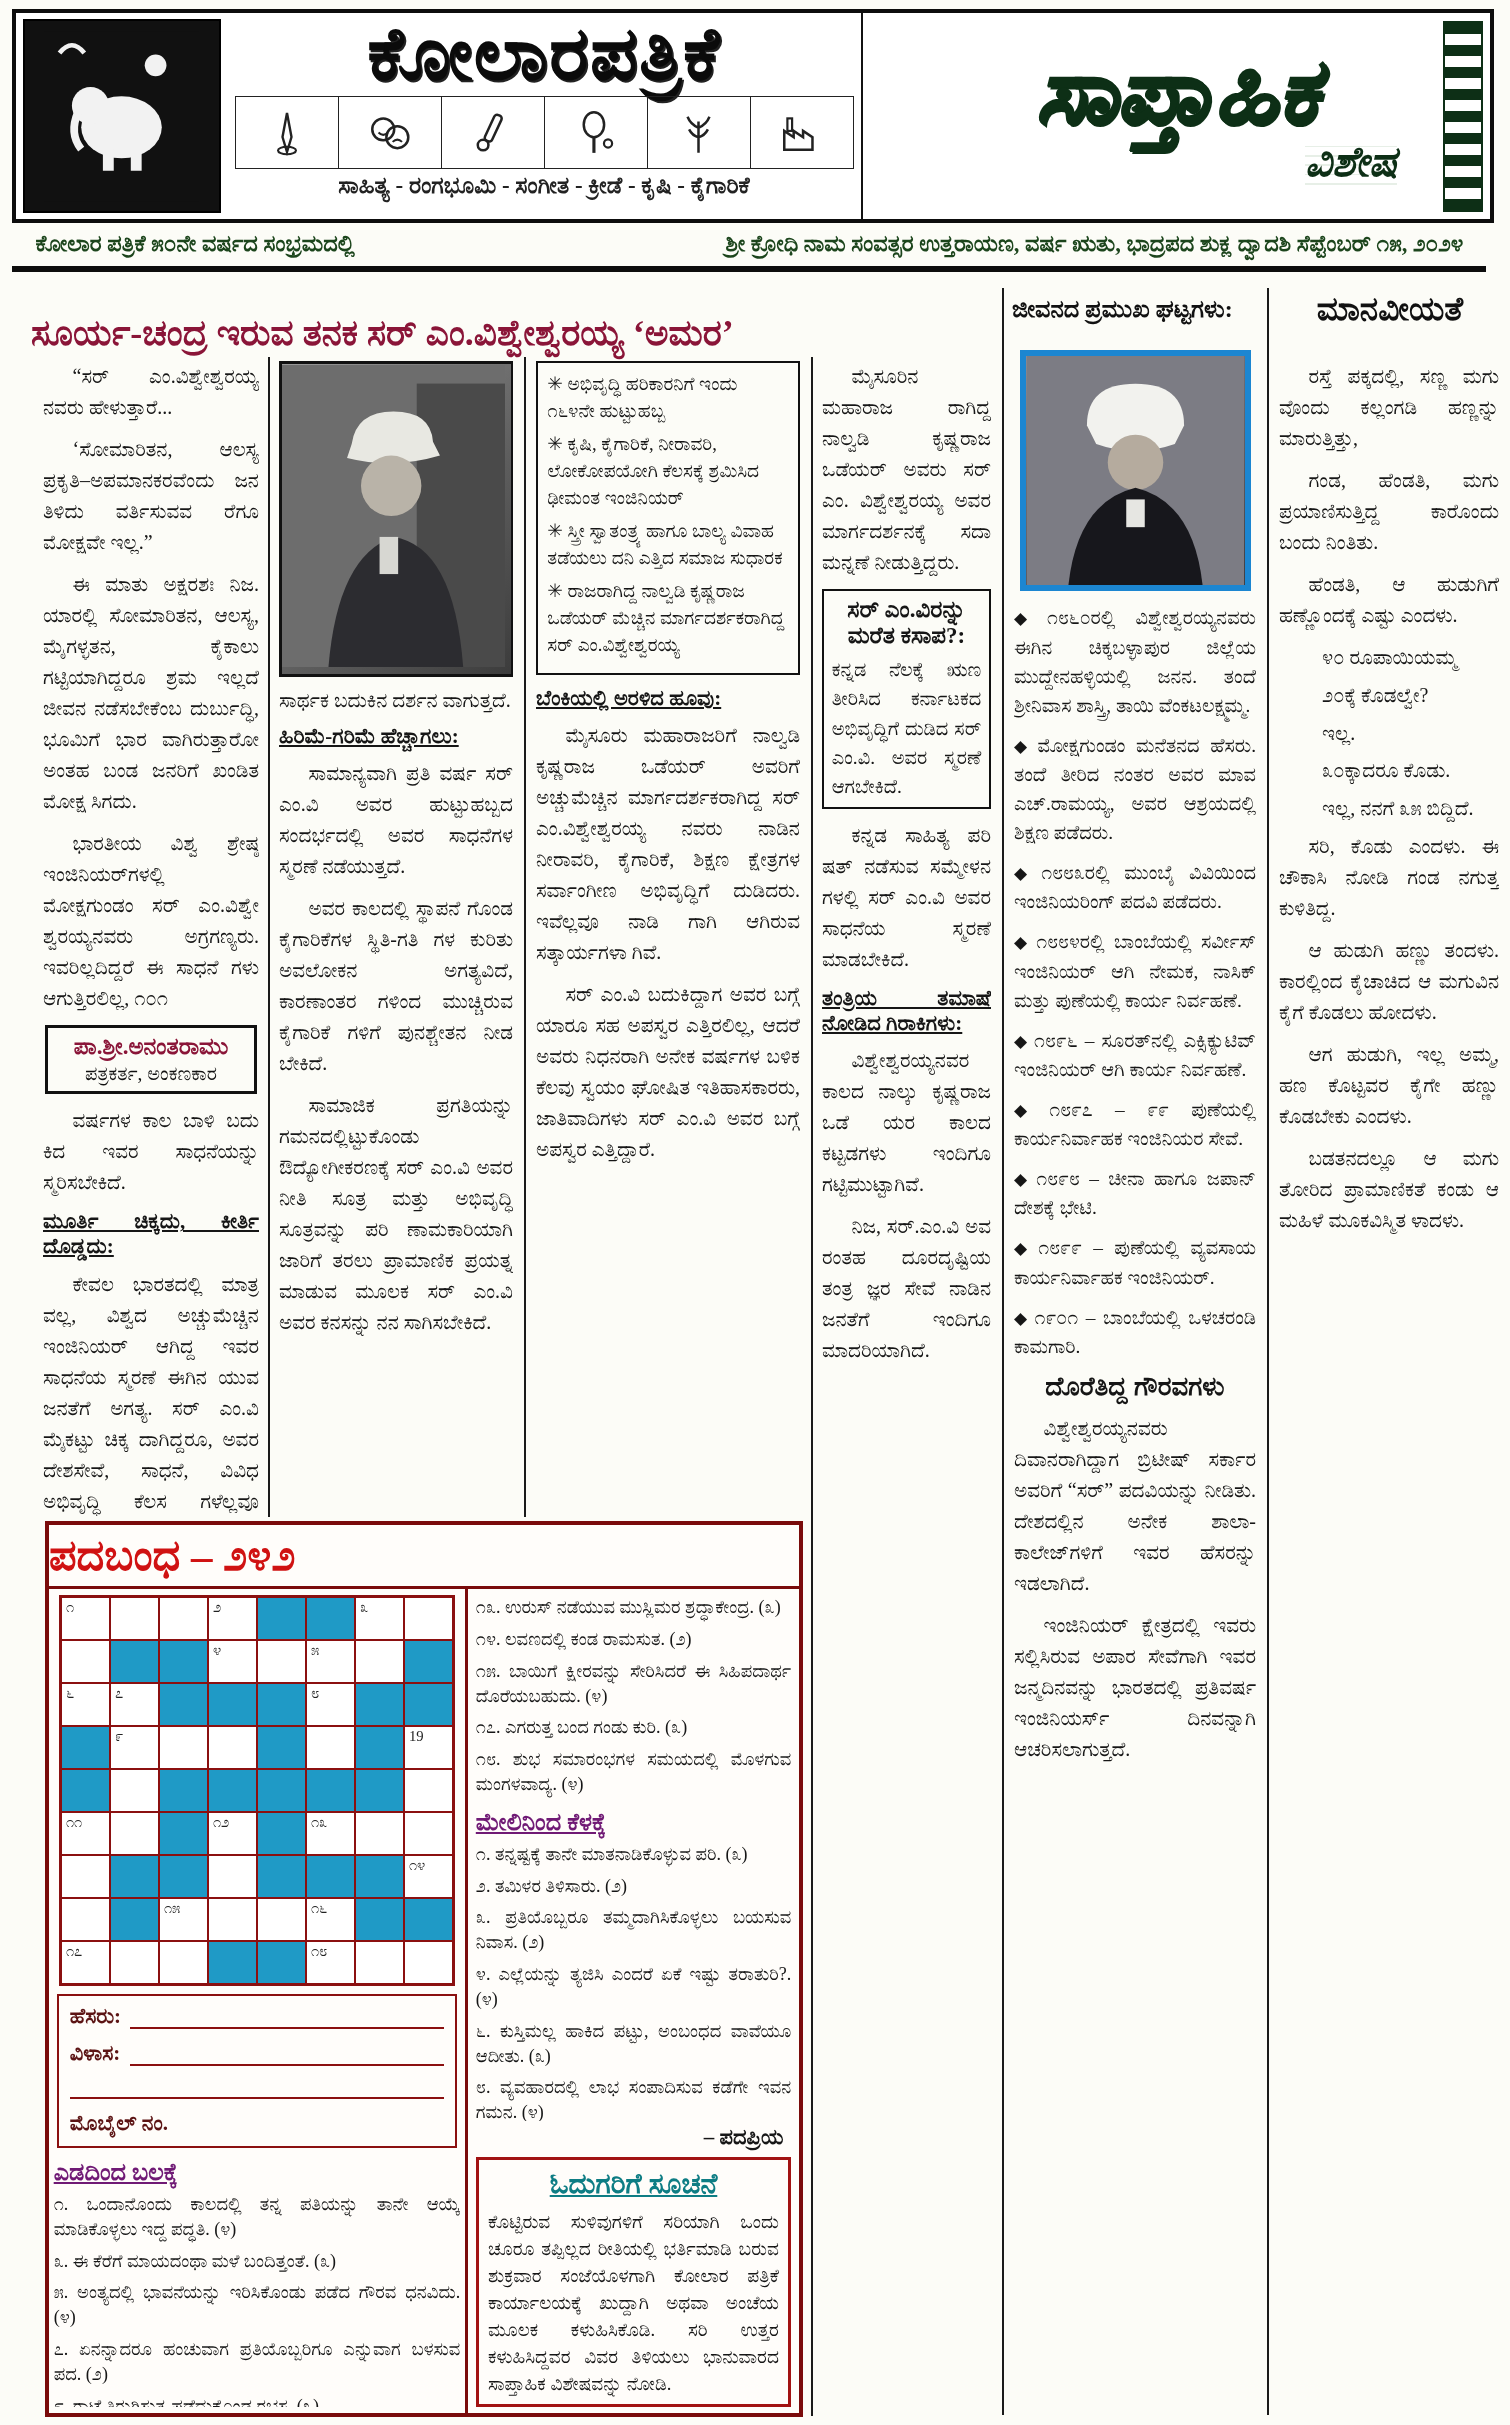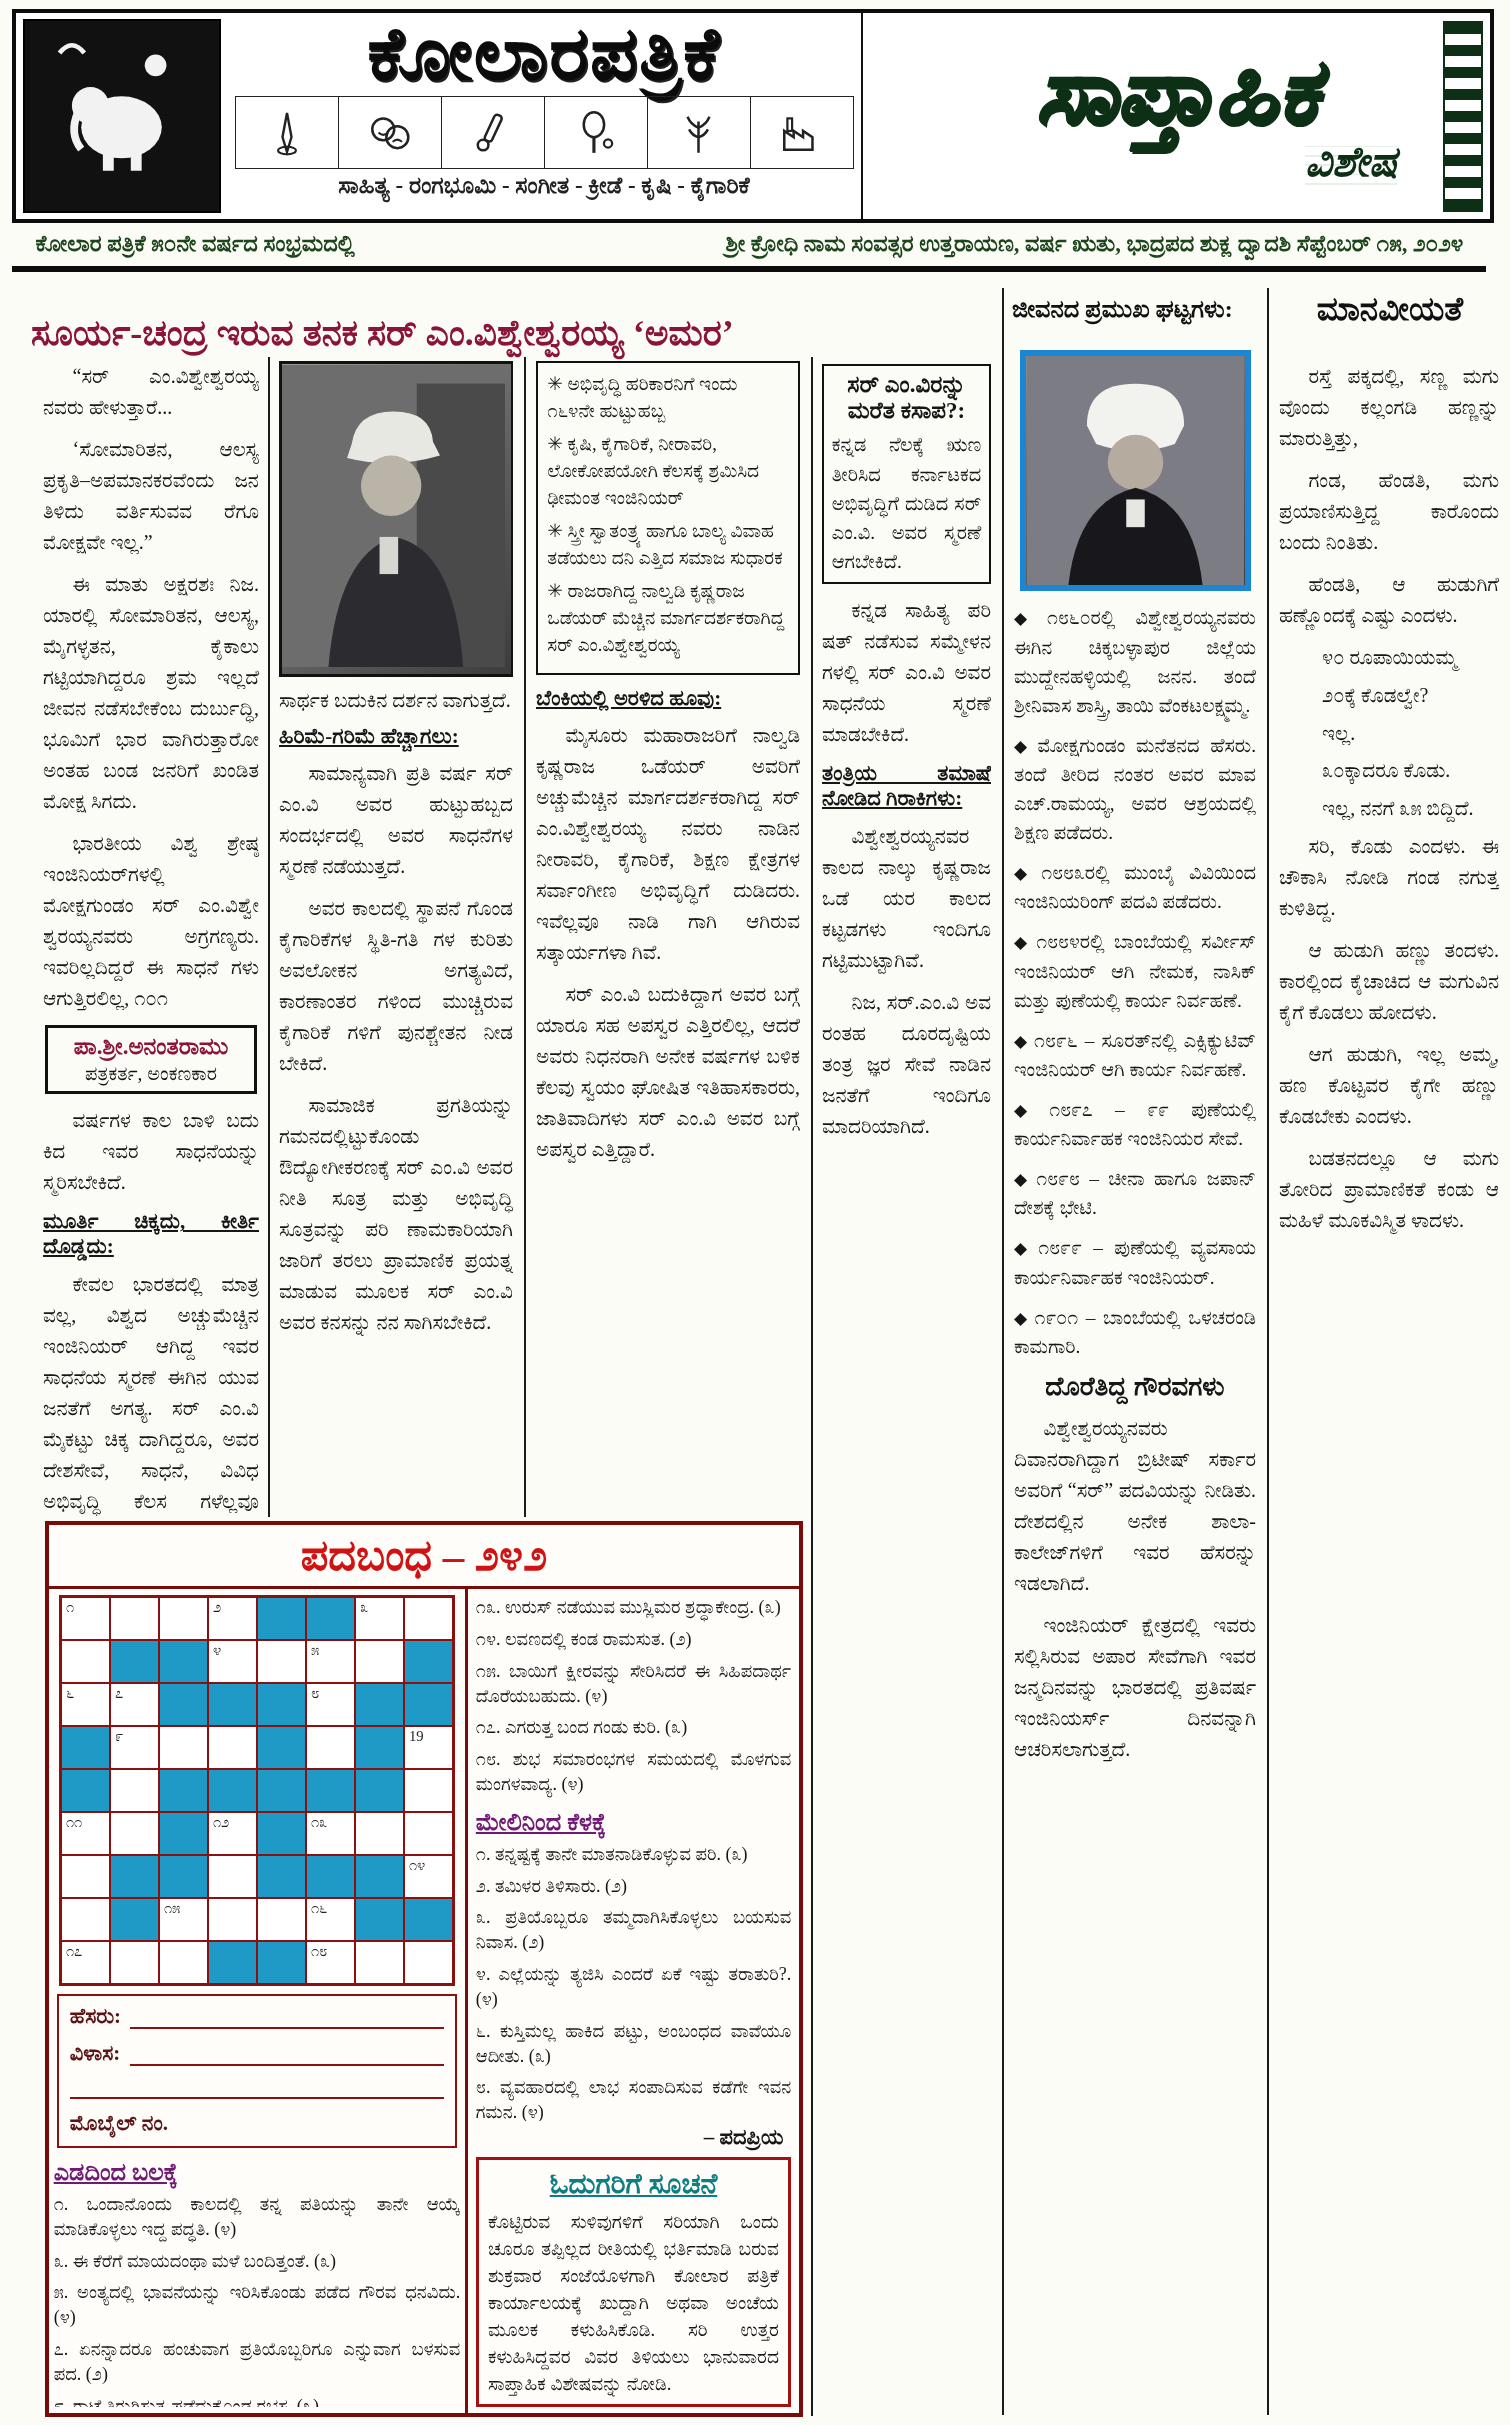--- a/index.html
+++ b/index.html
@@ -51,21 +51,21 @@
   .starbox{border:2.3px solid #111;padding:7.8px 9.3px;margin:0 0 11px;}
   .starbox p{font-size:18.6px;line-height:1.45;margin:0 0 6.2px;text-align:left;}
   .starbox p .st{margin-right:4.7px;}
   .photo-frame1{width:229px;height:310px;border:3.1px solid #111;background:linear-gradient(135deg,#9a9a9a,#5d5d5d 60%,#3c3c3c);
       margin:0 auto 7.8px;display:block;}
   .photo-frame2{width:219px;height:229px;border:6.2px solid #1c86d1;background:linear-gradient(150deg,#8c8c94,#4e4e55 70%,#2e2e33);
       margin:0 auto 12.4px;display:block;}
   
   .xw{position:absolute;left:45px;top:1521px;width:758px;height:896px;border:4.7px solid #7a0b0b;background:#fffdfa;
       box-sizing:border-box;display:flex;flex-direction:column;}
-  .xw-title{font-size:43px;font-weight:900;color:#d01212;text-align:center;padding:6.2px 0 4.7px;border-bottom:3.9px solid #7a0b0b;}
+  .xw-title{font-size:43px;font-weight:900;color:#d01212;text-align:left;padding:6.2px 0 4.7px;border-bottom:3.9px solid #7a0b0b;}
   .xw-body{flex:1;display:flex;min-height:0;}
   .xw-left{width:416px;padding:6.2px 4.7px;box-sizing:border-box;display:flex;flex-direction:column;overflow:hidden;}
   .xw-right{flex:1;border-left:3.1px solid #7a0b0b;padding:6.2px 7.8px;box-sizing:border-box;display:flex;flex-direction:column;overflow:hidden;}
   .xw-grid{display:grid;grid-template-columns:repeat(8,49px);grid-auto-rows:43px;border:2.3px solid #8b1010;width:fit-content;margin:0 auto;}
   .xw-cell{border:1.6px solid #8b1010;position:relative;background:#fff;box-sizing:border-box;}
   .xw-cell.b{background:#1f9ac6;}
   .xw-cell .n{position:absolute;top:0.8px;left:3.9px;font-size:14.7px;color:#222;}
   .xw-form{border:2.3px solid #8b1010;margin:7.8px 3.1px 6.2px;padding:7.8px 11px;}
   .xw-form .fl{display:flex;align-items:flex-end;margin-bottom:12.4px;font-size:21px;font-weight:bold;color:#5c1414;}
   .xw-form .fl .line{flex:1;border-bottom:2.3px solid #8b1010;margin-left:9.3px;height:18.6px;}
@@ -197,20 +197,21 @@
         <p><span class="st">✳</span>ಅಭಿವೃದ್ಧಿ ಹರಿಕಾರನಿಗೆ ಇಂದು ೧೬೪ನೇ ಹುಟ್ಟುಹಬ್ಬ</p>
         <p><span class="st">✳</span>ಕೃಷಿ, ಕೈಗಾರಿಕೆ, ನೀರಾವರಿ, ಲೋಕೋಪಯೋಗಿ ಕೆಲಸಕ್ಕೆ ಶ್ರಮಿಸಿದ ಢೀಮಂತ ಇಂಜಿನಿಯರ್</p>
         <p><span class="st">✳</span>ಸ್ತ್ರೀ ಸ್ವಾತಂತ್ರ್ಯ ಹಾಗೂ ಬಾಲ್ಯ ವಿವಾಹ ತಡೆಯಲು ದನಿ ಎತ್ತಿದ ಸಮಾಜ ಸುಧಾರಕ</p>
         <p><span class="st">✳</span>ರಾಜರಾಗಿದ್ದ ನಾಲ್ವಡಿ ಕೃಷ್ಣರಾಜ ಒಡೆಯರ್ ಮೆಚ್ಚಿನ ಮಾರ್ಗದರ್ಶಕರಾಗಿದ್ದ ಸರ್ ಎಂ.ವಿಶ್ವೇಶ್ವರಯ್ಯ</p>
       </div>
       <h3 class="col-h">ಬೆಂಕಿಯಲ್ಲಿ ಅರಳಿದ ಹೂವು:</h3>
       <p class="col-p">ಮೈಸೂರು ಮಹಾರಾಜರಿಗೆ ನಾಲ್ವಡಿ ಕೃಷ್ಣರಾಜ ಒಡೆಯರ್ ಅವರಿಗೆ ಅಚ್ಚುಮೆಚ್ಚಿನ ಮಾರ್ಗದರ್ಶಕರಾಗಿದ್ದ ಸರ್ ಎಂ.ವಿಶ್ವೇಶ್ವರಯ್ಯ ನವರು ನಾಡಿನ ನೀರಾವರಿ, ಕೈಗಾರಿಕೆ, ಶಿಕ್ಷಣ ಕ್ಷೇತ್ರಗಳ ಸರ್ವಾಂಗೀಣ ಅಭಿವೃದ್ಧಿಗೆ ದುಡಿದರು. ಇವೆಲ್ಲವೂ ನಾಡಿ ಗಾಗಿ ಆಗಿರುವ ಸತ್ಕಾರ್ಯಗಳಾ ಗಿವೆ.</p>
       <p class="col-p">ಸರ್ ಎಂ.ವಿ ಬದುಕಿದ್ದಾಗ ಅವರ ಬಗ್ಗೆ ಯಾರೂ ಸಹ ಅಪಸ್ವರ ಎತ್ತಿರಲಿಲ್ಲ, ಆದರೆ ಅವರು ನಿಧನರಾಗಿ ಅನೇಕ ವರ್ಷಗಳ ಬಳಿಕ ಕೆಲವು ಸ್ವಯಂ ಘೋಷಿತ ಇತಿಹಾಸಕಾರರು, ಜಾತಿವಾದಿಗಳು ಸರ್ ಎಂ.ವಿ ಅವರ ಬಗ್ಗೆ ಅಪಸ್ವರ ಎತ್ತಿದ್ದಾರೆ.</p>
     </div>
   <div class="newscol" style="left:822px;top:361px;width:169px;height:2054px;">
+      <p class="col-p">ಮೈಸೂರಿನ ಮಹಾರಾಜ ರಾಗಿದ್ದ ನಾಲ್ವಡಿ ಕೃಷ್ಣರಾಜ ಒಡೆಯರ್ ಅವರು ಸರ್ ಎಂ. ವಿಶ್ವೇಶ್ವರಯ್ಯ ಅವರ ಮಾರ್ಗದರ್ಶನಕ್ಕೆ ಸದಾ ಮನ್ನಣೆ ನೀಡುತ್ತಿದ್ದರು.</p>
       <div class="hbox">
         <h4>ಸರ್ ಎಂ.ವಿರನ್ನು ಮರೆತ ಕಸಾಪ?:</h4>
         <p>ಕನ್ನಡ ನೆಲಕ್ಕೆ ಋಣ ತೀರಿಸಿದ ಕರ್ನಾಟಕದ ಅಭಿವೃದ್ಧಿಗೆ ದುಡಿದ ಸರ್ ಎಂ.ವಿ. ಅವರ ಸ್ಮರಣೆ ಆಗಬೇಕಿದೆ.</p>
       </div>
       <p class="col-p">ಕನ್ನಡ ಸಾಹಿತ್ಯ ಪರಿ ಷತ್ ನಡೆಸುವ ಸಮ್ಮೇಳನ ಗಳಲ್ಲಿ ಸರ್ ಎಂ.ವಿ ಅವರ ಸಾಧನೆಯ ಸ್ಮರಣೆ ಮಾಡಬೇಕಿದೆ.</p>
       <h3 class="col-h">ತಂತ್ರಿಯ ತಮಾಷೆ ನೋಡಿದ ಗಿರಾಕಿಗಳು:</h3>
       <p class="col-p">ವಿಶ್ವೇಶ್ವರಯ್ಯನವರ ಕಾಲದ ನಾಲ್ಕು ಕೃಷ್ಣರಾಜ ಒಡೆ ಯರ ಕಾಲದ ಕಟ್ಟಡಗಳು ಇಂದಿಗೂ ಗಟ್ಟಿಮುಟ್ಟಾಗಿವೆ.</p>
       <p class="col-p">ನಿಜ, ಸರ್.ಎಂ.ವಿ ಅವ ರಂತಹ ದೂರದೃಷ್ಟಿಯ ತಂತ್ರ ಜ್ಞರ ಸೇವೆ ನಾಡಿನ ಜನತೆಗೆ ಇಂದಿಗೂ ಮಾದರಿಯಾಗಿದೆ.</p>
     </div>
   <div class="newscol" style="left:1014px;top:350px;width:242px;height:2065px;">

